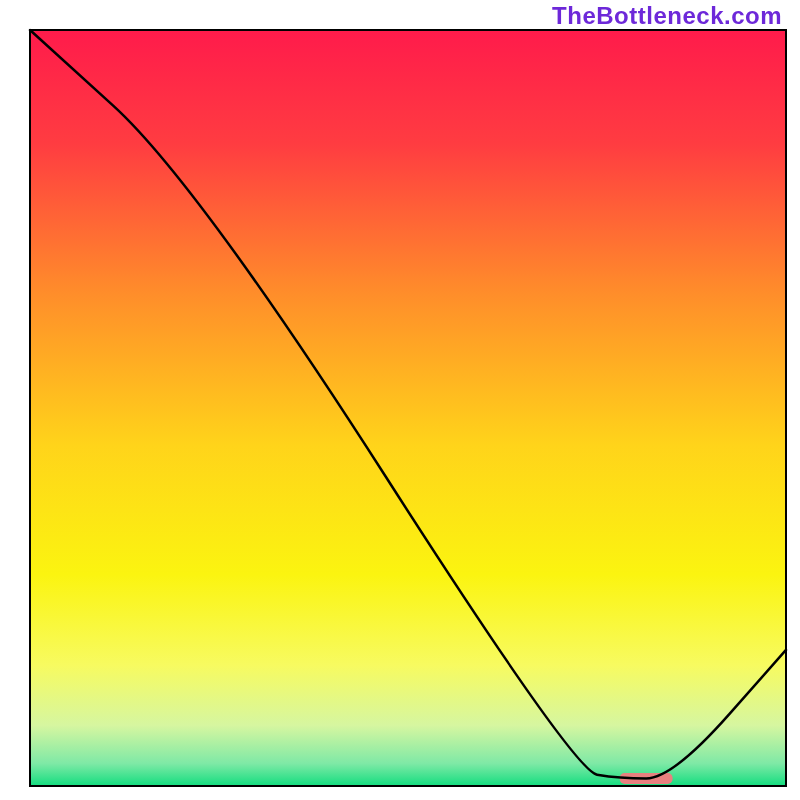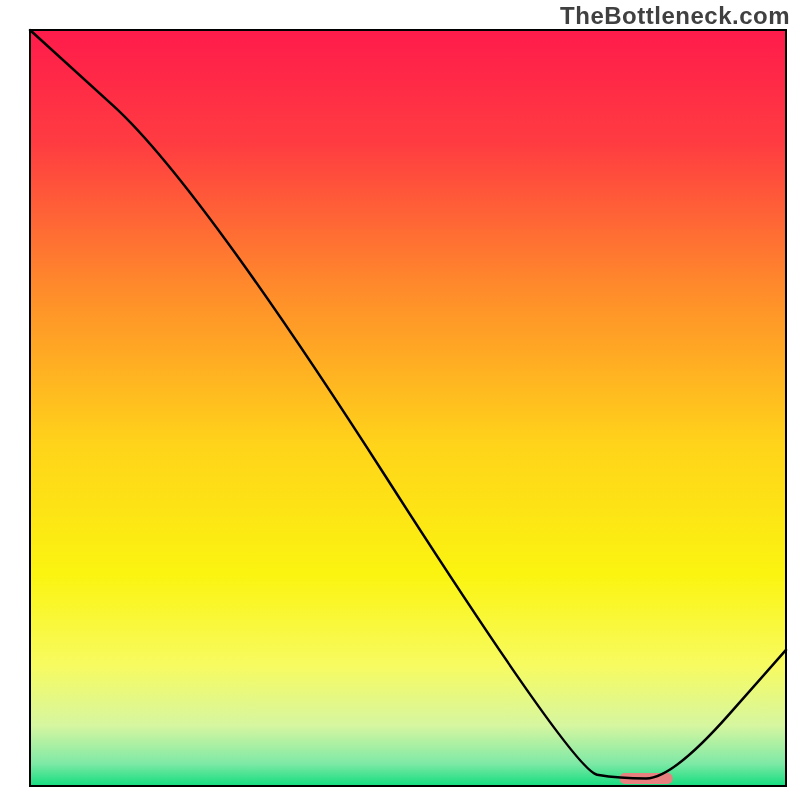--- a/index.html
+++ b/index.html
@@ -11,24 +11,24 @@
     font-family: Arial, Helvetica, sans-serif;
   }
   .container {
     position: relative;
     width: 800px;
     height: 800px;
   }
   .watermark {
     position: absolute;
     top: 2px;
-    right: 10px;
+    right: 18px;
     font-size: 24px;
     font-weight: bold;
-    color: #404040;
+    color: #6d28d9;
     letter-spacing: 0.5px;
     text-align: right;
   }
   svg.chart {
     position: absolute;
     left: 0;
     top: 0;
   }
 </style>
 </head>

